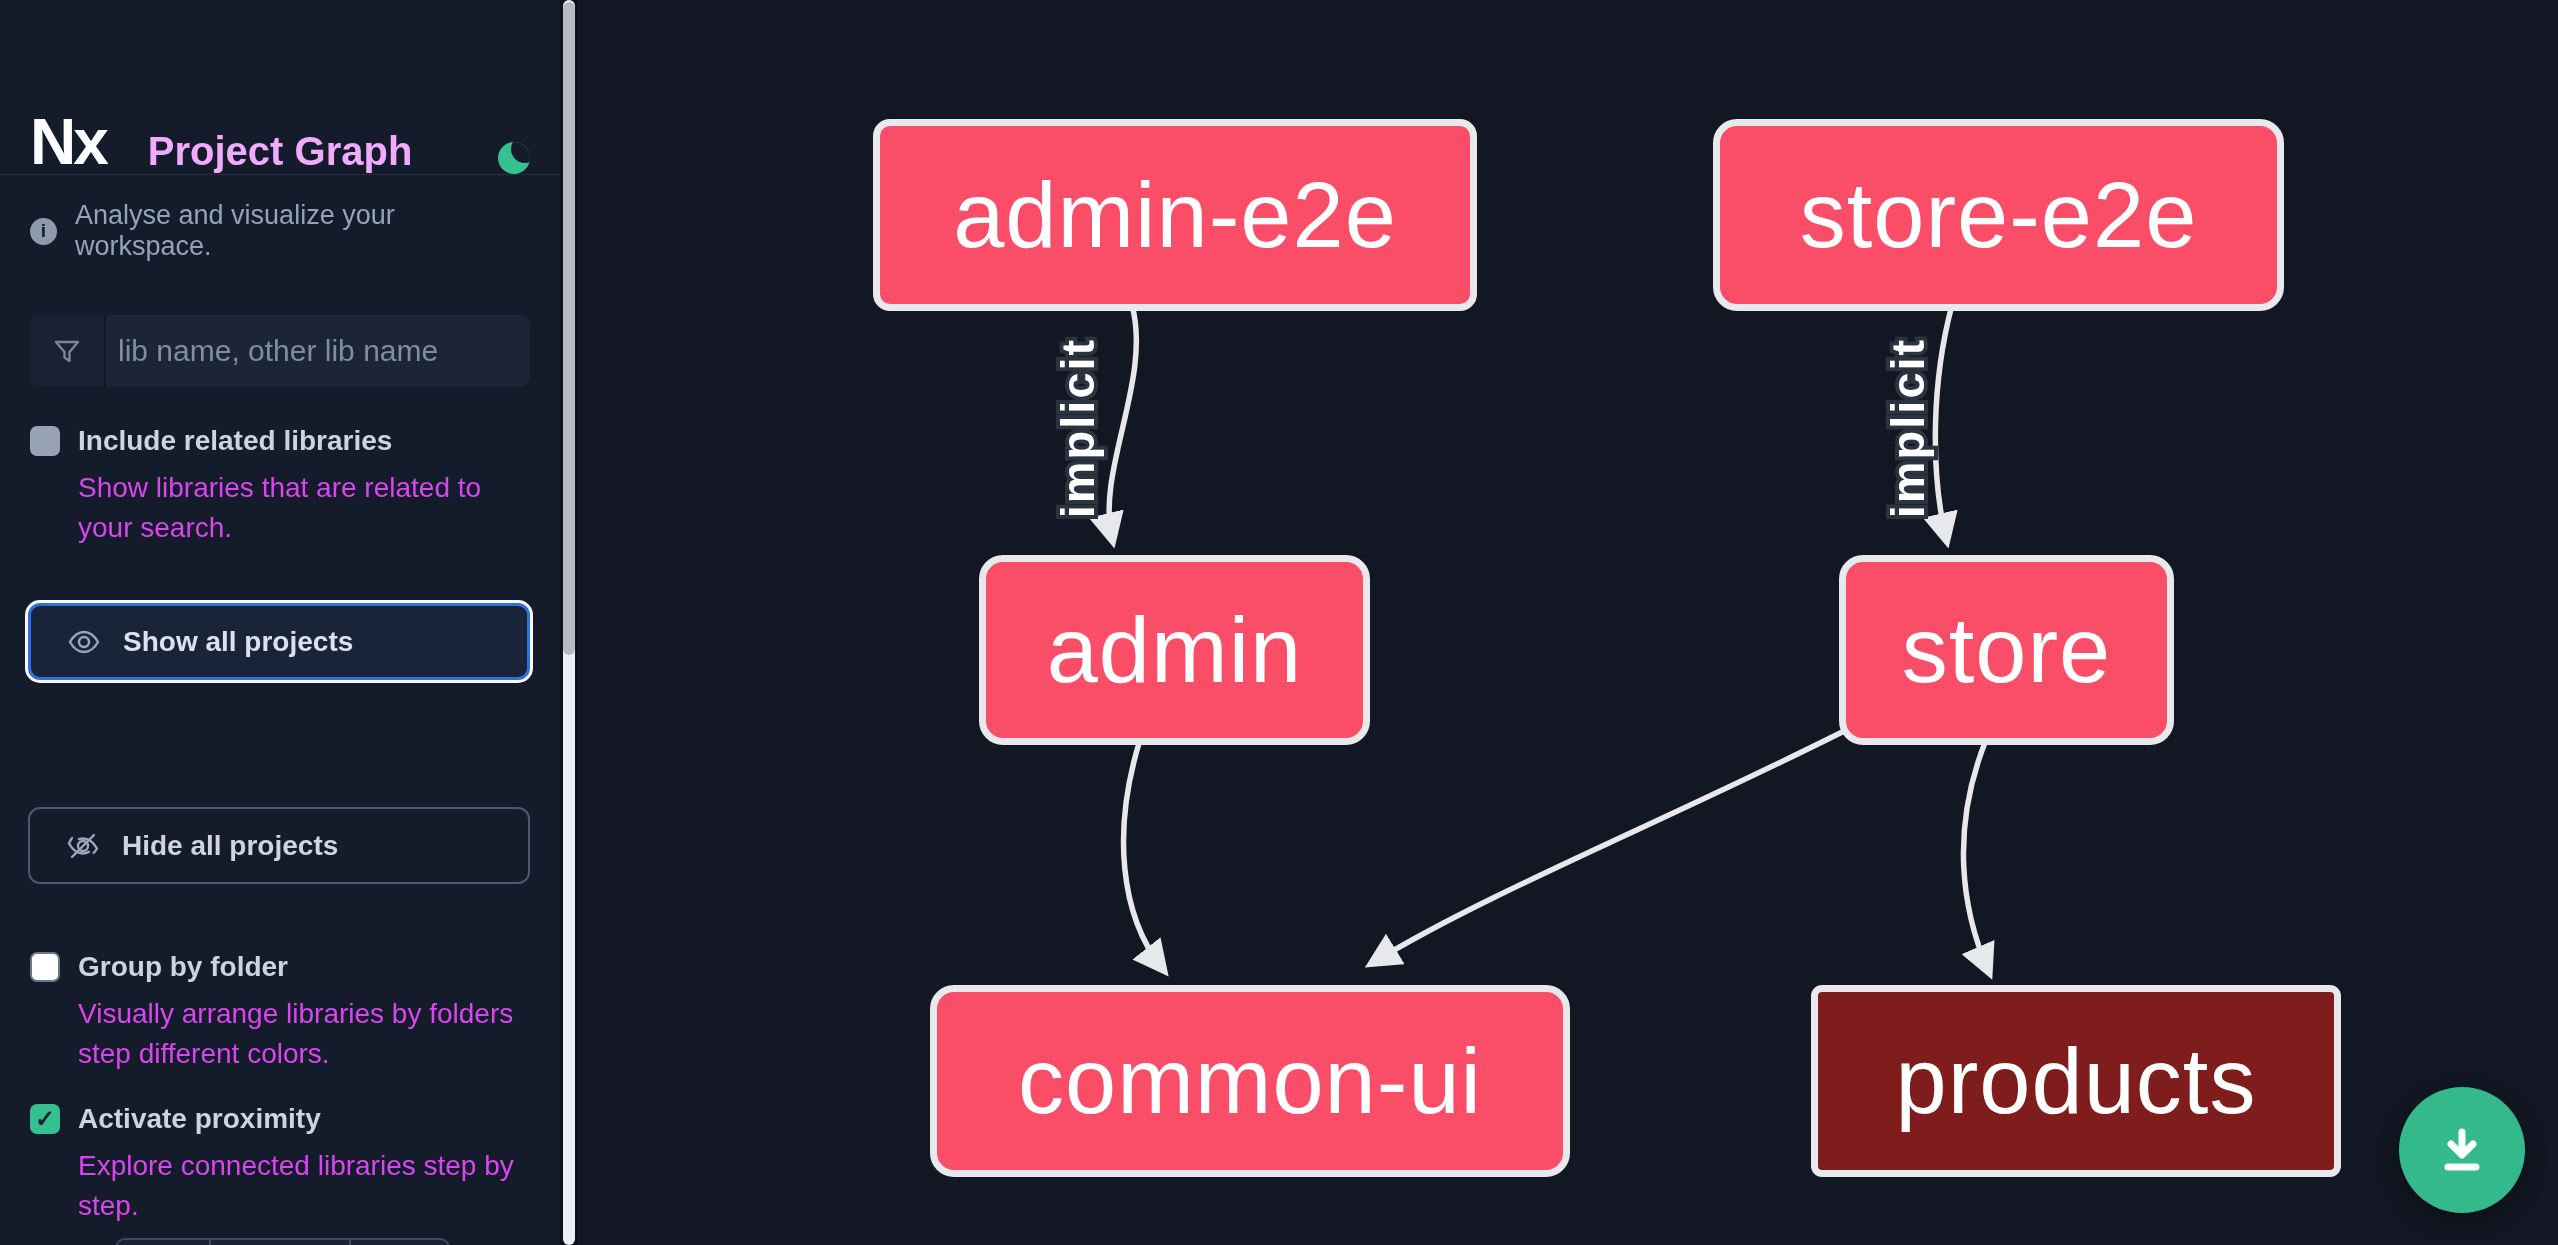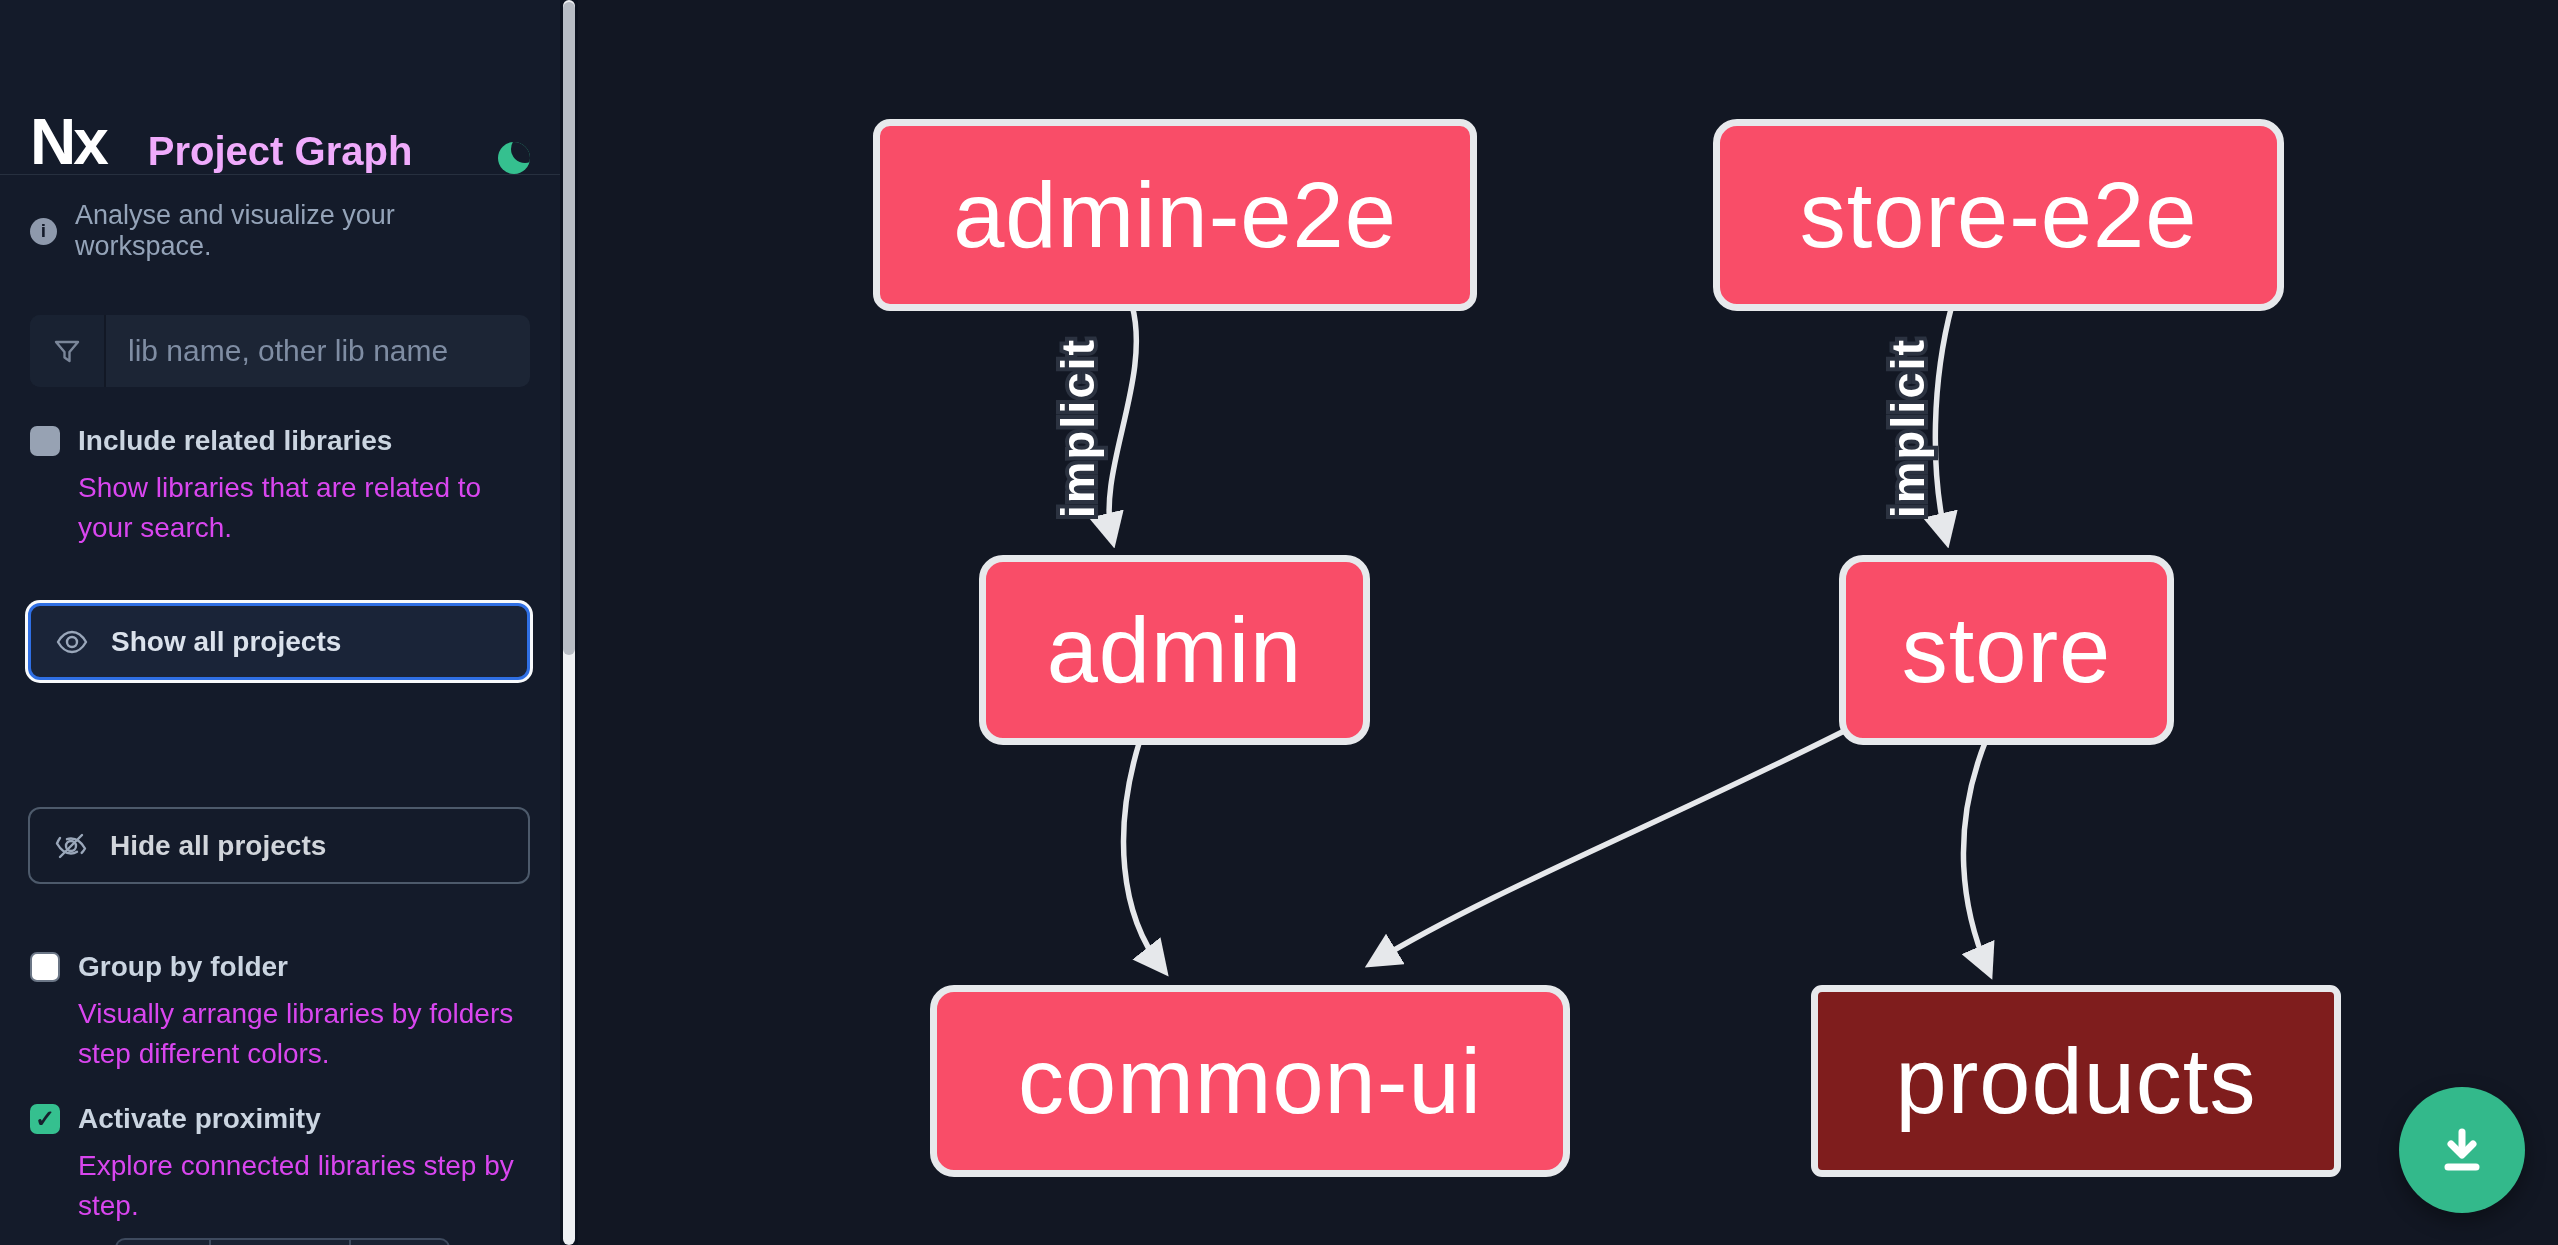--- a/index.html
+++ b/index.html
@@ -45,39 +45,39 @@
                display:flex; align-items:center; justify-content:center; }
   .info-icon::after { content:"i"; color:#141b2a; font-size:19px; font-weight:700; }
   .tagline { color:#94a3b8; font-size:27px; }
 
   .search-box { position:absolute; left:30px; top:315px; width:500px; height:72px;
                 background:#1c2535; border-radius:10px; display:flex; align-items:stretch;
                 overflow:hidden; }
   .search-icon-cell { width:76px; background:#192232; border-right:2px solid #121825;
                       display:flex; align-items:center; justify-content:center; flex:0 0 auto; }
   .search-box input { flex:1; background:transparent; border:none; outline:none;
-                      color:#cbd5e1; font-size:30px; padding:0 22px;
+                      color:#cbd5e1; font-size:30px; padding:0 12px;
                       font-family:"Liberation Sans",sans-serif; }
   .search-box input::placeholder { color:#7f8da3; }
 
   .toggle { position:absolute; left:30px; width:502px;
             display:grid; grid-template-columns:30px 1fr; column-gap:18px; row-gap:10px; }
   .t-include  { top:424px; }
   .t-group    { top:950px; }
   .t-activate { top:1102px; }
   .cbx { width:30px; height:30px; border-radius:7px; margin-top:2px; cursor:pointer; }
   .cbx.gray  { background:#97a2b3; }
   .cbx.white { background:#ffffff; border:2px solid #6b7686; }
   .cbx.green { background:#35c08f; display:flex; align-items:center; justify-content:center; }
   .cbx.green::after { content:"\2713"; color:#17202e; font-size:24px; font-weight:700; }
   .t-label { font-size:28px; font-weight:600; color:#cbd5e1; line-height:34px; align-self:center; }
   .t-desc  { grid-column:2; font-size:28px; line-height:40px; color:#d946ef; width:452px; }
 
   .sb-btn { position:absolute; left:28px; width:502px; height:77px; border-radius:12px;
-            display:flex; align-items:center; gap:22px; padding:0 24px;
+            display:flex; align-items:center; gap:22px; padding:0 36px;
             background:transparent; cursor:pointer; font-size:28px; font-weight:600;
             color:#dbe2ec; font-family:"Liberation Sans",sans-serif; }
   .btn-show-all { top:603px; background:#1a2438; border:3px solid #2f6fe4;
                   box-shadow:0 0 0 3px #f8fafc; }
   .btn-affected { top:706px; border:2px solid #f5404f; color:#f5404f; }
   .btn-hide     { top:807px; border:2px solid #4d5a6b; color:#d1d5db; }
   .sb-btn svg { flex:0 0 auto; }
 
   .segbar { position:absolute; left:115px; top:1238px; width:335px; height:14px;
             border:2px solid #3e4a5e; border-bottom:none; border-radius:10px 10px 0 0;

